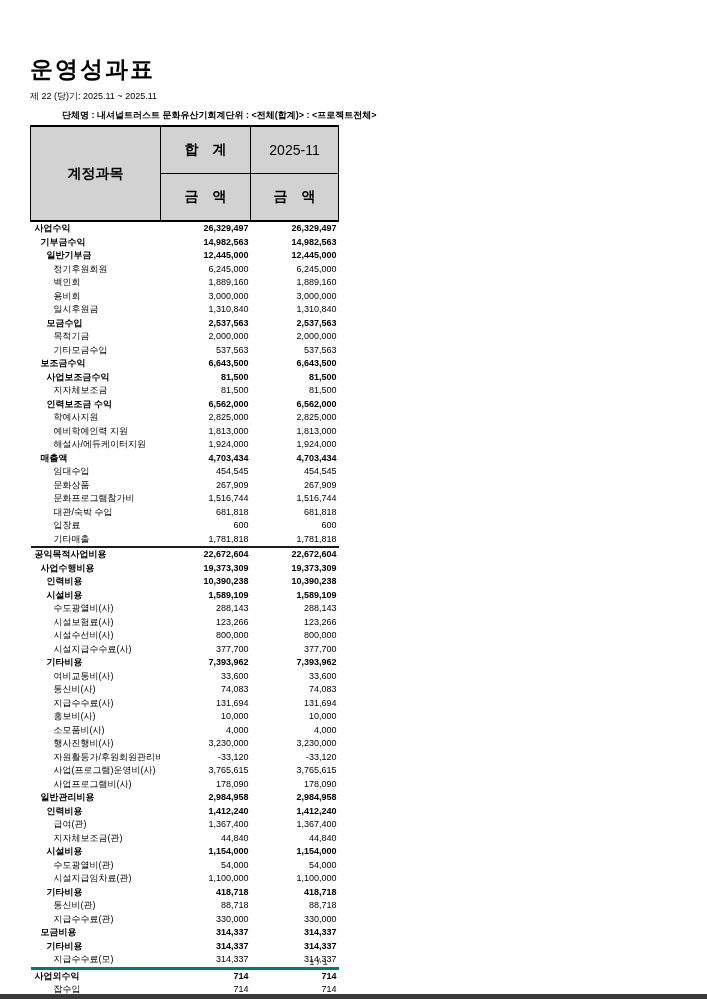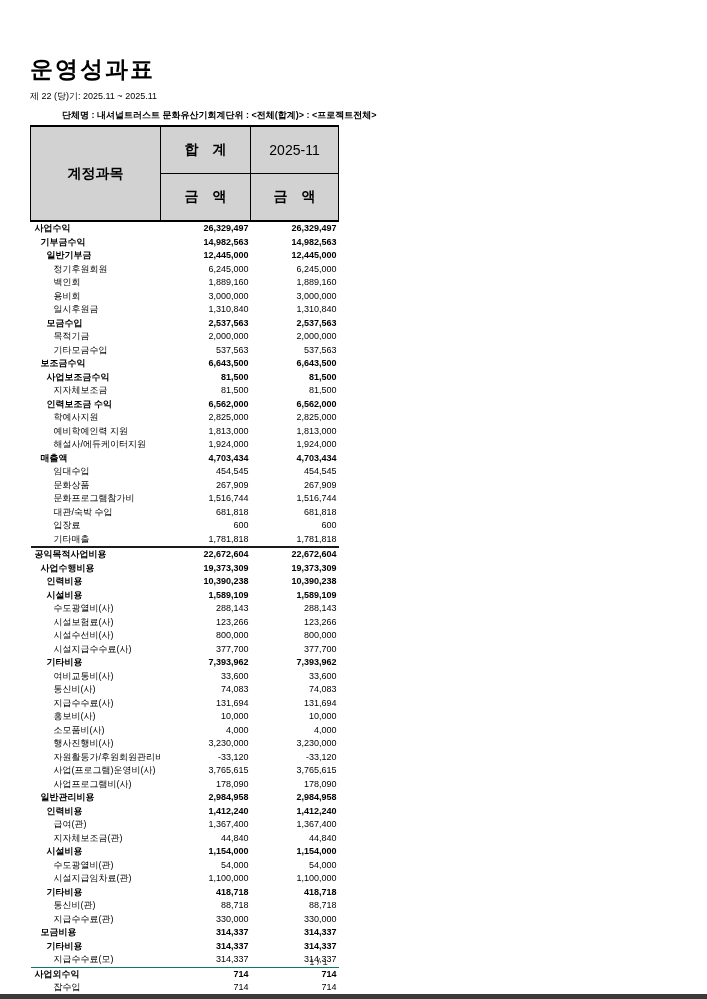--- a/index.html
+++ b/index.html
@@ -35,21 +35,21 @@
     font-size:9px; height:13.5px; line-height:13.5px; padding:0;
     white-space:nowrap; overflow:hidden;
   }
   tbody tr.bold td { font-weight:700; }
   td.c-label.lv0 { padding-left:4px; }
   td.c-label.lv1 { padding-left:10px; }
   td.c-label.lv2 { padding-left:16px; }
   td.c-label.lv3 { padding-left:23px; }
   td.c-num { text-align:right; padding-right:2px; }
   tr.sep-thick td { border-top:2px solid #1b1b1b;margin-left:48px; }
-  tr.sep-thin td { border-top:1px solid #0f766e; }
+  tr.sep-thin td { border-top:3px solid #0f766e; }
   tr.bottom-thick td { border-bottom:2px solid #000; }
   .page-indicator {
     position:absolute; left:0; top:956px; width:637px;
     text-align:center; font-size:9.5px; color:#333;
   }
   .bottom-bar {
     position:absolute; left:0; top:994px; width:707px; height:5px;
     background:var(--bottom-bar,#3a3a3a);
   }
 </style>

